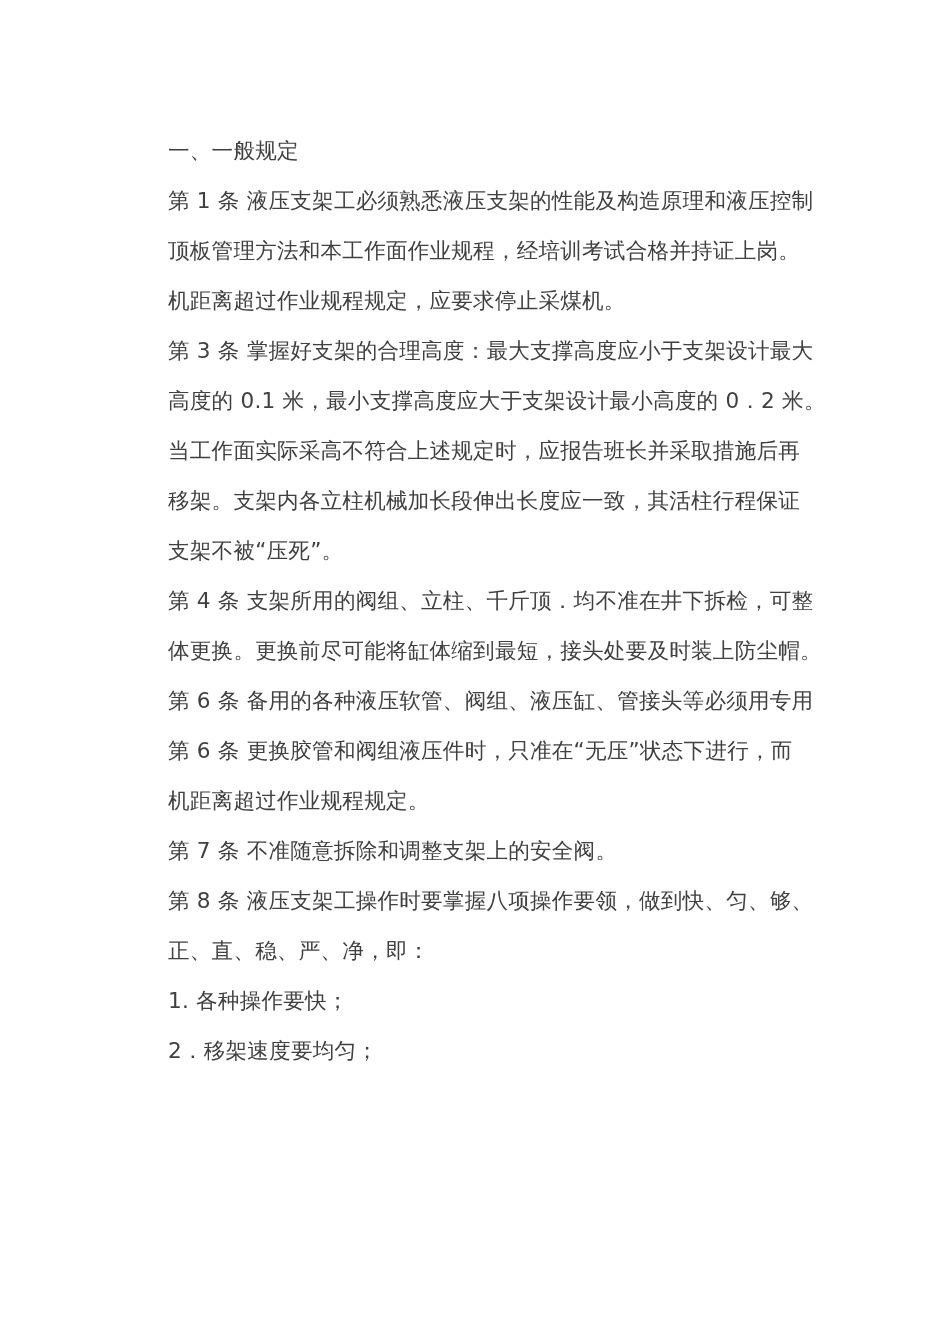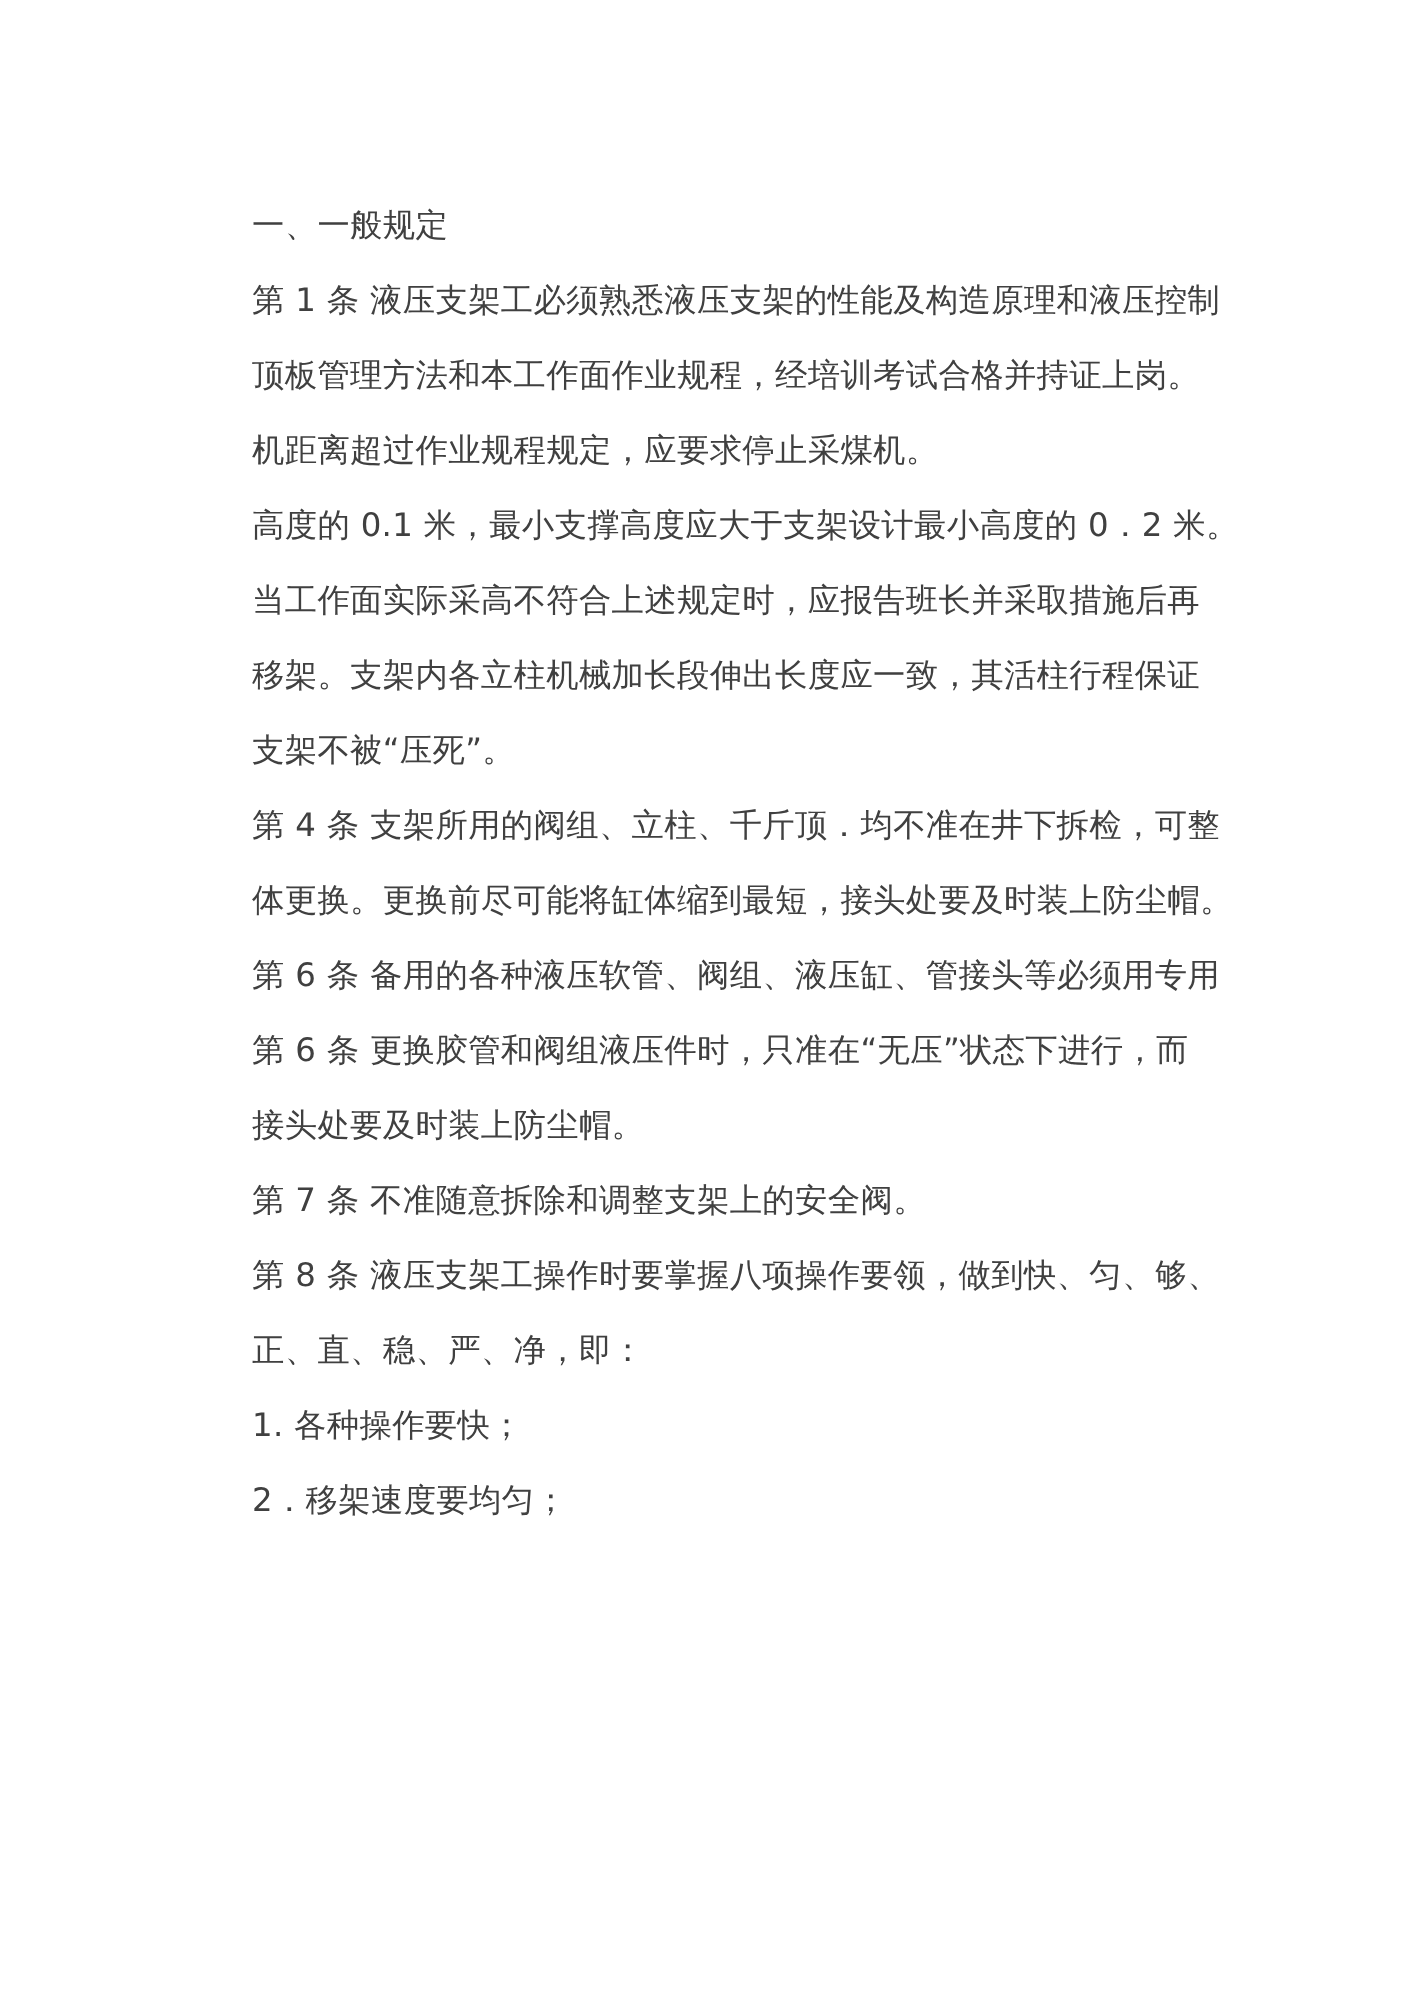--- a/index.html
+++ b/index.html
@@ -31,27 +31,28 @@
     }
   </style>
 </head>
 <body>
 
 <div class="page">
   <div class="line">一、一般规定</div>
   <div class="line">第 1 条 液压支架工必须熟悉液压支架的性能及构造原理和液压控制</div>
   <div class="line">顶板管理方法和本工作面作业规程，经培训考试合格并持证上岗。</div>
   <div class="line">机距离超过作业规程规定，应要求停止采煤机。</div>
+  <div class="line">第 3 条 掌握好支架的合理高度：最大支撑高度应小于支架设计最大</div>
   <div class="line">高度的 0.1 米，最小支撑高度应大于支架设计最小高度的 0．2 米。</div>
   <div class="line">当工作面实际采高不符合上述规定时，应报告班长并采取措施后再</div>
   <div class="line">移架。支架内各立柱机械加长段伸出长度应一致，其活柱行程保证</div>
   <div class="line">支架不被“压死”。</div>
   <div class="line">第 4 条 支架所用的阀组、立柱、千斤顶．均不准在井下拆检，可整</div>
   <div class="line">体更换。更换前尽可能将缸体缩到最短，接头处要及时装上防尘帽。</div>
   <div class="line">第 6 条 备用的各种液压软管、阀组、液压缸、管接头等必须用专用</div>
   <div class="line">第 6 条 更换胶管和阀组液压件时，只准在“无压”状态下进行，而</div>
-  <div class="line">接头处要及时装上防尘帽。</div>
+  <div class="line">机距离超过作业规程规定。</div>
   <div class="line">第 7 条 不准随意拆除和调整支架上的安全阀。</div>
   <div class="line">第 8 条 液压支架工操作时要掌握八项操作要领，做到快、匀、够、</div>
   <div class="line">正、直、稳、严、净，即：</div>
   <div class="line">1. 各种操作要快；</div>
   <div class="line">2．移架速度要均匀；</div>
 </div>
 
 </body></html>

